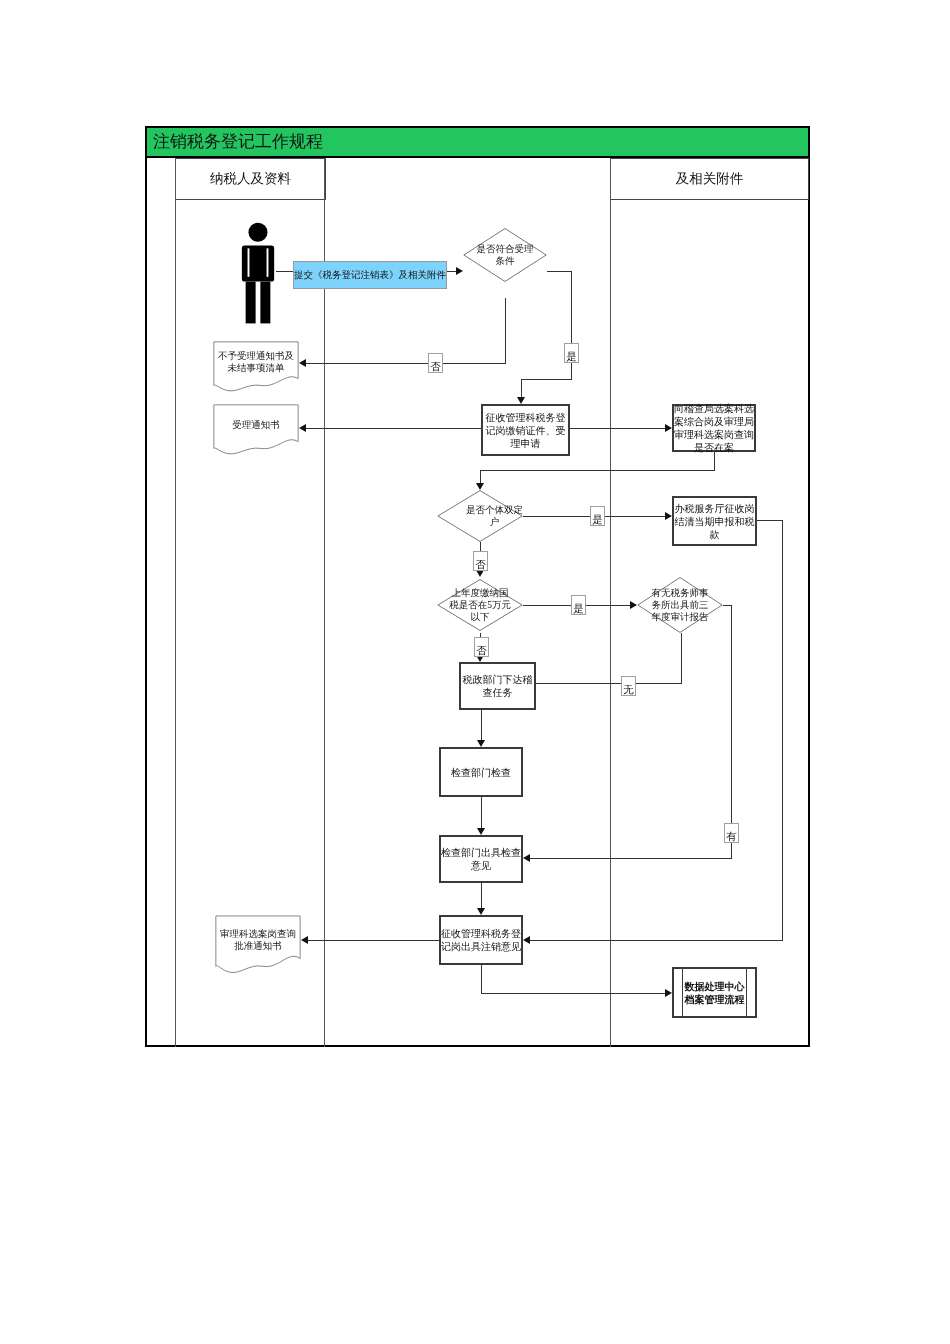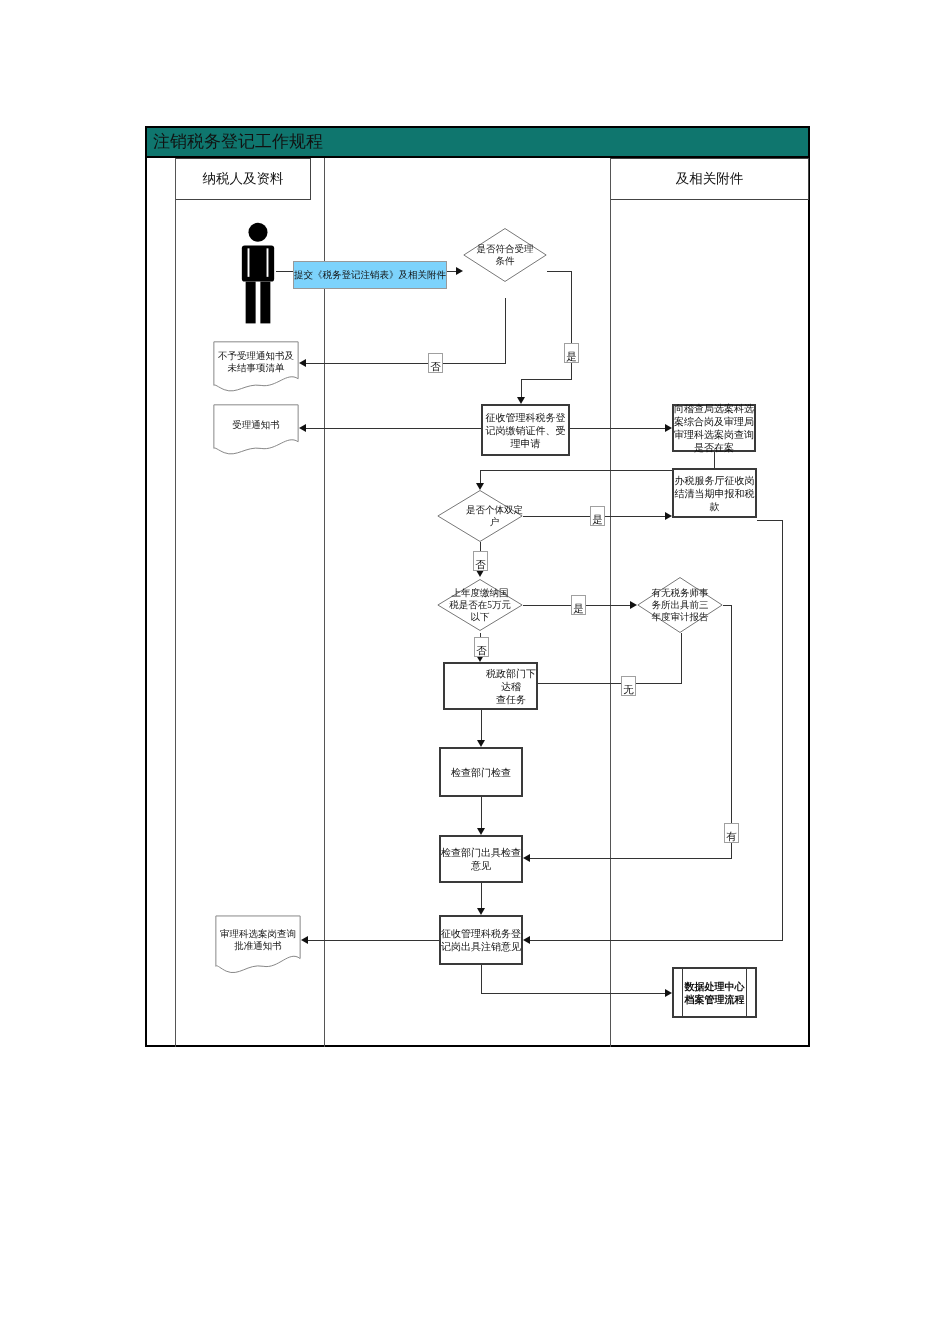--- a/index.html
+++ b/index.html
@@ -2,21 +2,21 @@
 <html><head>
 <meta charset="utf-8">
 <style>
   html,body{margin:0;padding:0;background:#fff;}
   #page{position:relative;width:950px;height:1344px;background:#fff;
         font-family:"Liberation Serif","DejaVu Serif",serif;color:#111;overflow:hidden;}
   .abs{position:absolute;}
   
   .outer{left:145px;top:126px;width:665px;height:921px;border:2px solid #000;box-sizing:border-box;}
   .title-row{left:145px;top:126px;width:665px;height:32px;border:2px solid #000;box-sizing:border-box;
-             font-size:17px;line-height:28px;padding-left:6px;background:#0f766e;}
+             font-size:17px;line-height:28px;padding-left:6px;background:#22c55e;}
   .hcell{top:158px;height:42px;border:1px solid #444;box-sizing:border-box;background:#fff;
          display:flex;align-items:center;justify-content:center;font-size:13.5px;}
   .lane-line{width:1px;background:#555;top:158px;height:889px;}
   
   .hl{position:absolute;height:1px;background:#333;}
   .vl{position:absolute;width:1px;background:#333;}
   .ah{position:absolute;width:0;height:0;}
   .ah.r{border-left:7px solid #111;border-top:4px solid transparent;border-bottom:4px solid transparent;}
   .ah.l{border-right:7px solid #111;border-top:4px solid transparent;border-bottom:4px solid transparent;}
   .ah.d{border-top:7px solid #111;border-left:4px solid transparent;border-right:4px solid transparent;}
@@ -34,21 +34,21 @@
               box-sizing:border-box;display:flex;align-items:flex-end;justify-content:center;
               font-size:10.5px;line-height:11px;z-index:2;}
 </style>
 </head>
 <body>
 
 <div id="page">
 
   <div class="abs outer"></div>
   <div class="abs title-row">注销税务登记工作规程</div>
-  <div class="abs hcell" style="left:175px;width:136px;">纳税人及资料</div>
+  <div class="abs hcell" style="left:175px;width:151px;">纳税人及资料</div>
   <div class="abs hcell" style="left:610px;width:199px;">及相关附件</div>
   <div class="abs lane-line" style="left:175px;"></div>
   <div class="abs lane-line" style="left:324px;"></div>
   <div class="abs lane-line" style="left:610px;"></div>
 
   <div class="hl" style="left:276px;top:271px;width:183px;"></div>
   <div class="ah r" style="left:456px;top:267px;"></div>
 
   <div class="hl" style="left:547px;top:271px;width:25px;"></div>
   <div class="vl" style="left:571px;top:271px;height:108px;"></div>
@@ -168,21 +168,21 @@
 是否在案</div>
 
   <div class="node diamond" style="left:437px;top:490px;width:86px;height:52px;justify-content:flex-end;">
     <svg viewBox="0 0 100 100" preserveAspectRatio="none">
         <polygon points="50,1 99,50 50,99 1,50" fill="#fff" stroke="#777" vector-effect="non-scaling-stroke"></polygon>
       </svg>
     <span>是否个体双定
 户</span>
   </div>
 
-  <div class="node proc" style="left:672px;top:468px;width:85px;height:50px;">办税服务厅征收岗
+  <div class="node proc" style="left:672px;top:496px;width:85px;height:50px;">办税服务厅征收岗
 结清当期申报和税
 款</div>
 
   <div class="node diamond" style="left:437px;top:579px;width:86px;height:52px;">
     <svg viewBox="0 0 100 100" preserveAspectRatio="none">
         <polygon points="50,1 99,50 50,99 1,50" fill="#fff" stroke="#777" vector-effect="non-scaling-stroke"></polygon>
       </svg>
     <span>上年度缴纳国
 税是否在5万元
 以下</span>
@@ -190,21 +190,21 @@
 
   <div class="node diamond" style="left:637px;top:577px;width:86px;height:56px;">
     <svg viewBox="0 0 100 100" preserveAspectRatio="none">
         <polygon points="50,1 99,50 50,99 1,50" fill="#fff" stroke="#777" vector-effect="non-scaling-stroke"></polygon>
       </svg>
     <span>有无税务师事
 务所出具前三
 年度审计报告</span>
   </div>
 
-  <div class="node proc" style="left:443px;top:662px;width:95px;height:48px;padding-left:41px;">税政部门下达稽
+  <div class="node proc" style="left:459px;top:662px;width:77px;height:48px;">税政部门下达稽
 查任务</div>
 
   <div class="node proc" style="left:439px;top:747px;width:84px;height:50px;">检查部门检查</div>
 
   <div class="node proc" style="left:439px;top:835px;width:84px;height:48px;">检查部门出具检查
 意见</div>
 
   <div class="node proc" style="left:439px;top:915px;width:84px;height:50px;">征收管理科税务登
 记岗出具注销意见</div>
 

